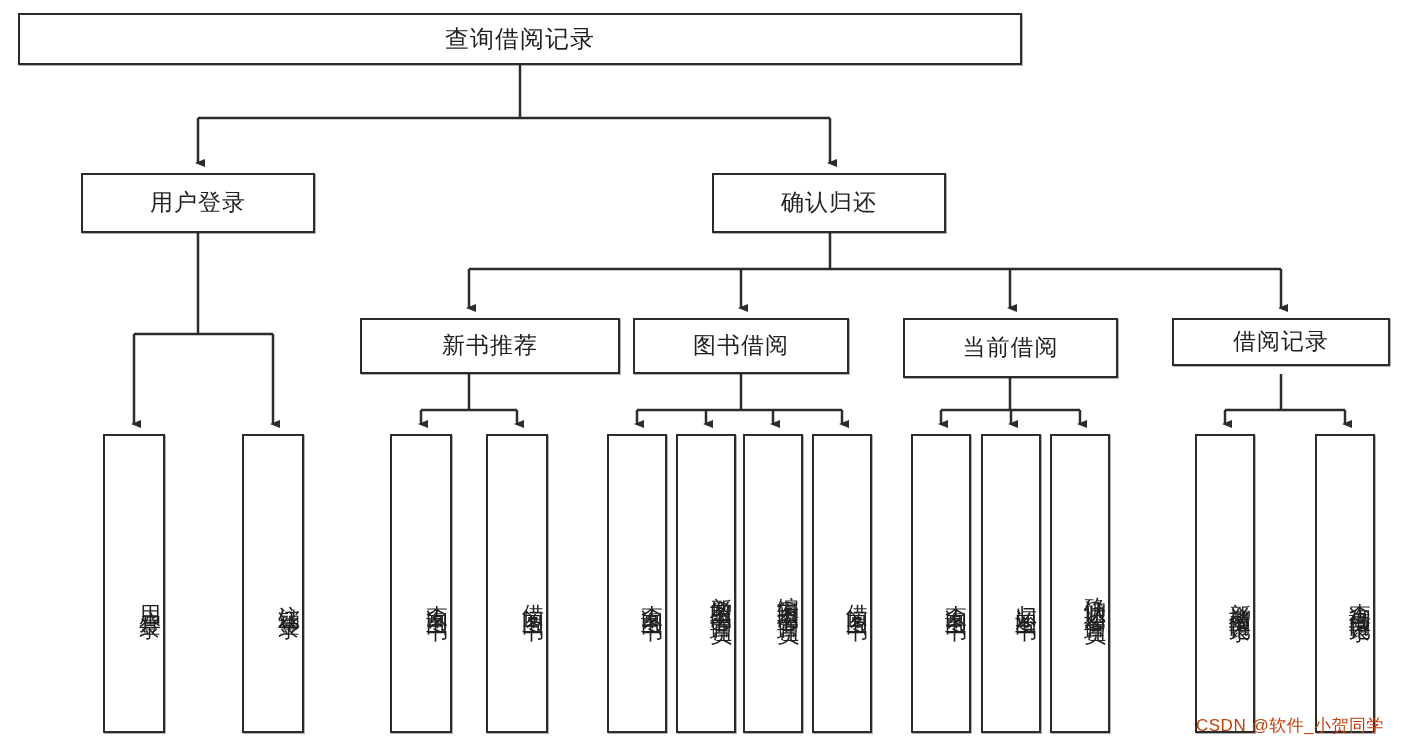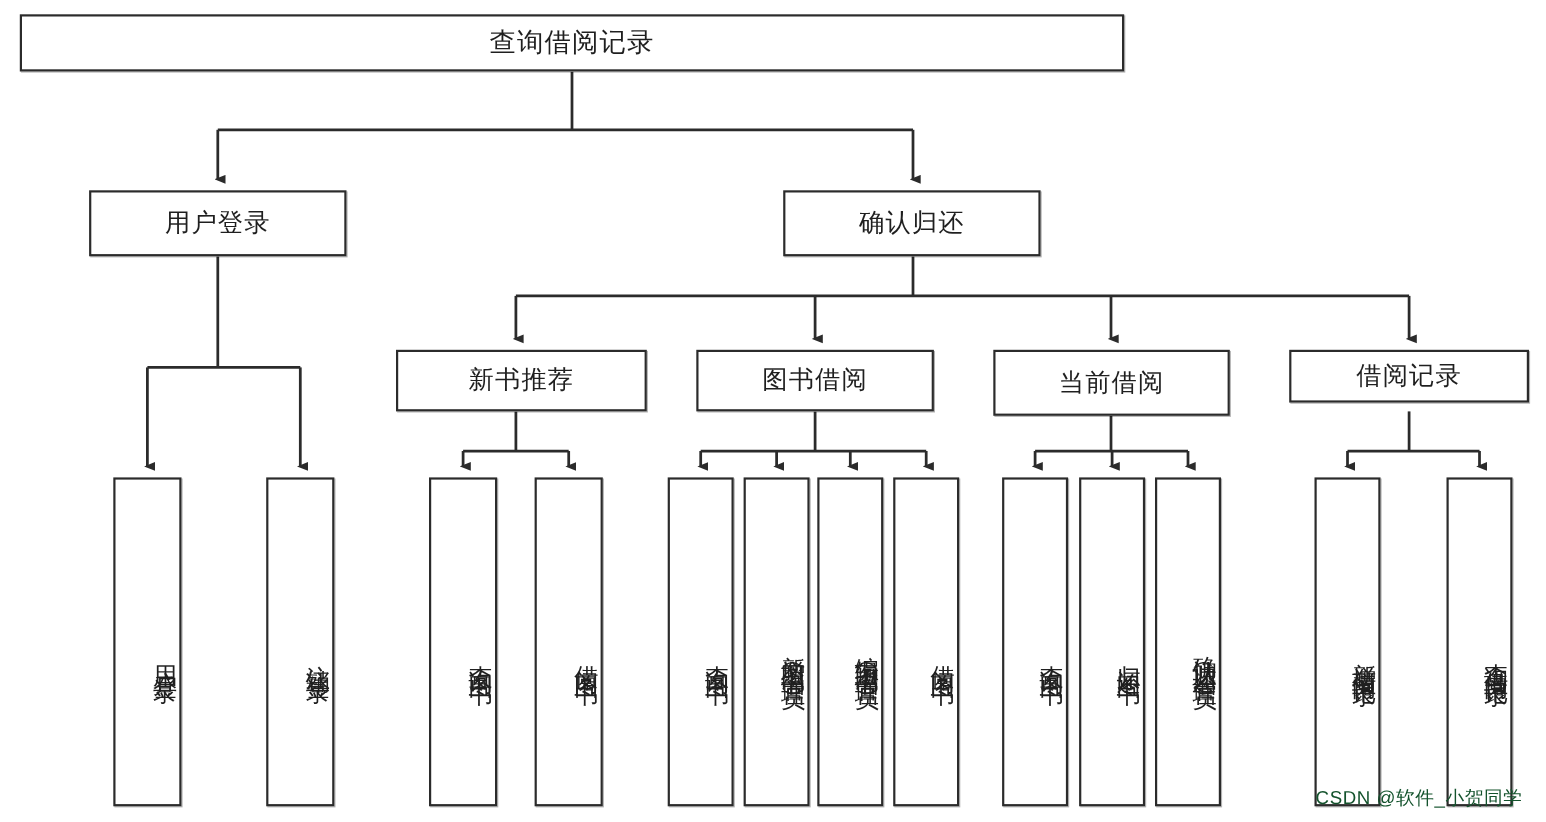--- a/index.html
+++ b/index.html
@@ -28,21 +28,21 @@
     padding-top:26px;
     align-items:flex-start;
     justify-content:center;
     white-space:nowrap;
   }
   .node.v.tall{letter-spacing:4px;}
   .wm{
     position:absolute;
     left:1196px;top:714px;
     font-size:17px;
-    color:#14532d;
+    color:#c2410c;
     white-space:nowrap;
     letter-spacing:0.5px;
     pointer-events:none;
   }
 </style>
 </head>
 <body>
 
 <div id="stage">
 
@@ -94,21 +94,21 @@
       <path d="M1225,410 L1225,424" marker-end="url(#arrow)"></path>
       <path d="M1345,410 L1345,424" marker-end="url(#arrow)"></path>
     </g>
   </svg>
 
   <div class="node h root" style="left:18px;top:13px;width:1004px;height:52px;">查询借阅记录</div>
 
   <div class="node h" style="left:81px;top:173px;width:234px;height:60px;">用户登录</div>
   <div class="node h" style="left:712px;top:173px;width:234px;height:60px;">确认归还</div>
 
-  <div class="node h" style="left:360px;top:318px;width:228px;height:56px;">新书推荐</div>
+  <div class="node h" style="left:360px;top:318px;width:260px;height:56px;">新书推荐</div>
   <div class="node h" style="left:633px;top:318px;width:216px;height:56px;">图书借阅</div>
   <div class="node h" style="left:903px;top:318px;width:215px;height:60px;">当前借阅</div>
   <div class="node h" style="left:1172px;top:318px;width:218px;height:48px;">借阅记录</div>
 
   <div class="node v" style="left:103px;top:434px;width:62px;height:299px;">用户登录</div>
   <div class="node v" style="left:242px;top:434px;width:62px;height:299px;">注销登录</div>
 
   <div class="node v" style="left:390px;top:434px;width:62px;height:299px;">查询图书</div>
   <div class="node v" style="left:486px;top:434px;width:62px;height:299px;">借阅图书</div>
 

